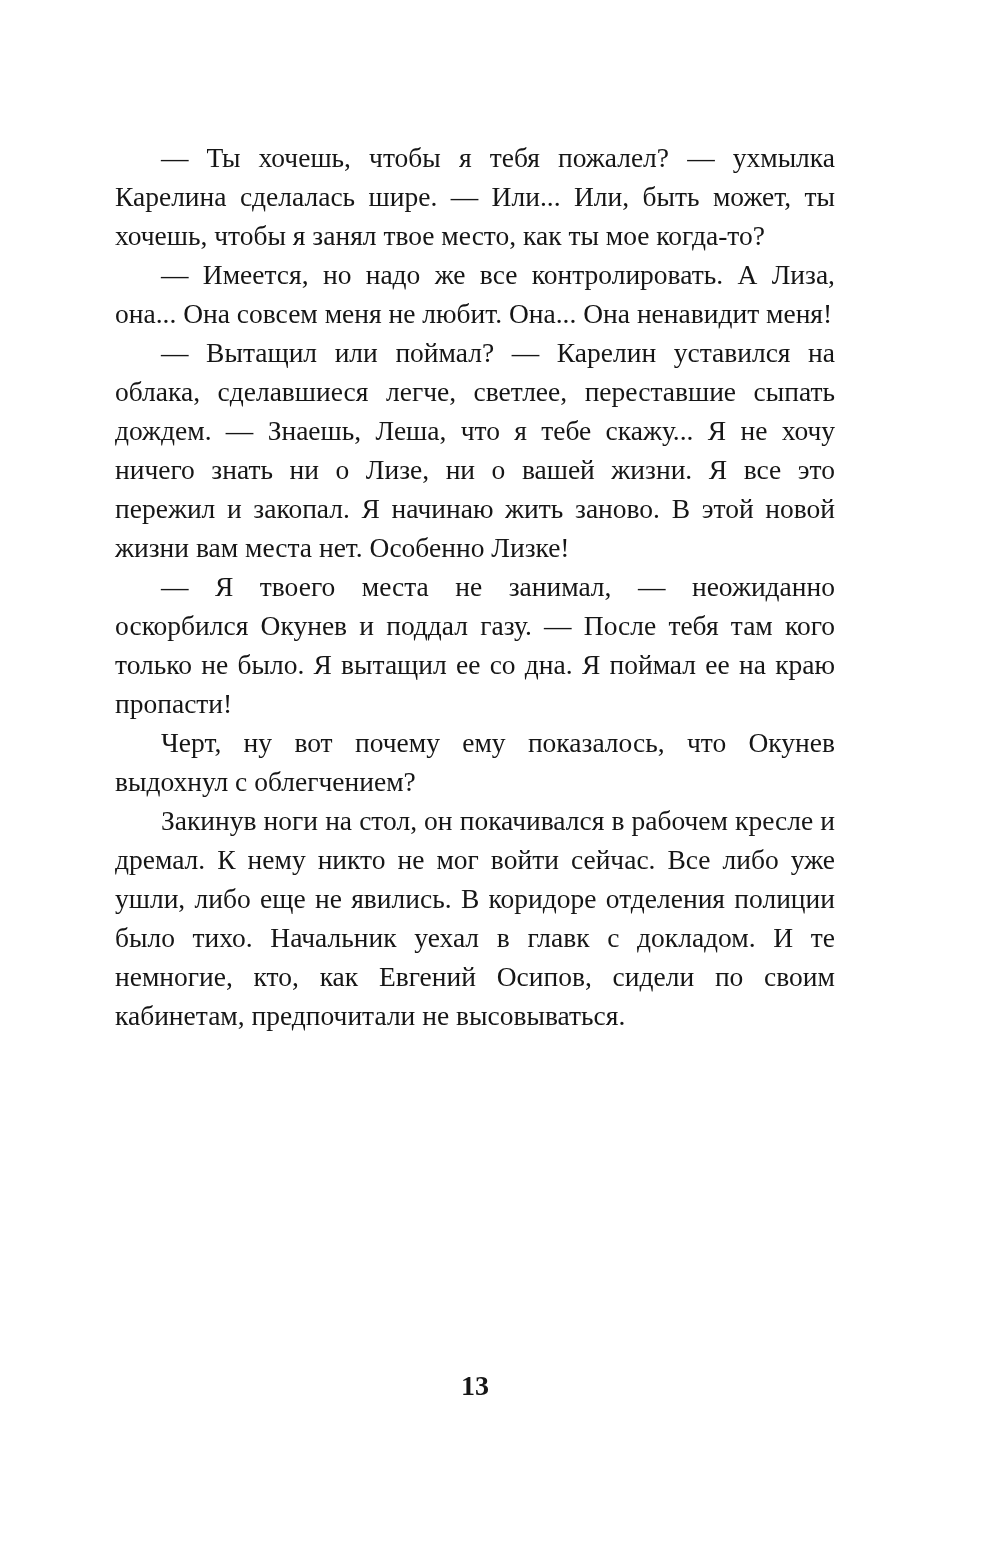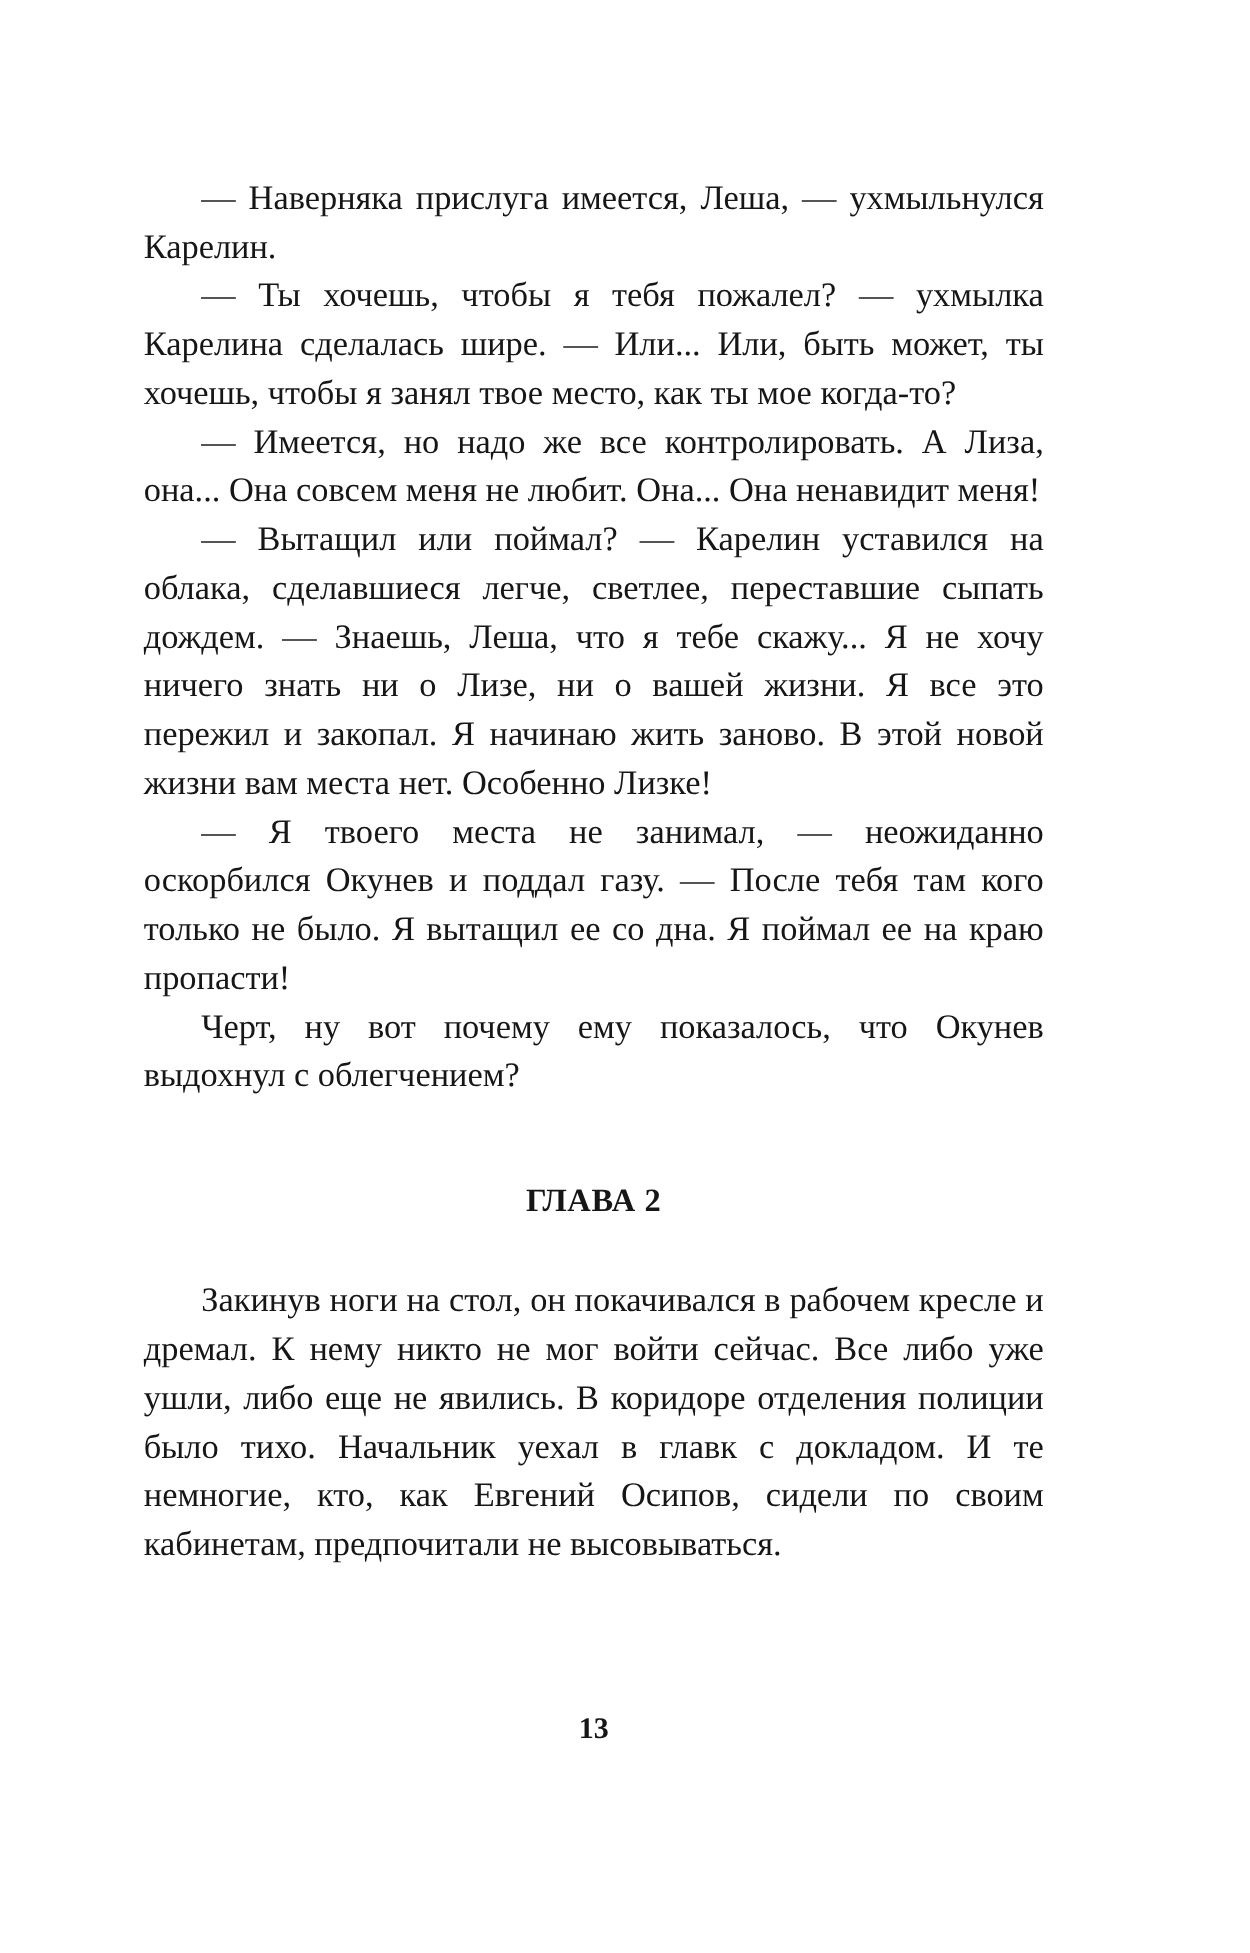--- a/index.html
+++ b/index.html
@@ -36,33 +36,31 @@
     margin: 62px 0 40px 0;
     text-indent: 0;
   }
   .page-number {
     position: absolute;
     top: 1370px;
     left: 115px;
     width: 720px;
     text-align: center;
     font-weight: bold;
-    font-size: 24px;
+    font-size: 28px;
     color: #161616;
   }
 </style>
 </head>
 <body>
 
 <div class="text-block">
-  <p>— Наверняка прислуга имеется, Леша, — ухмыльнулся Карелин.</p>
   <p>— Ты хочешь, чтобы я тебя пожалел? — ухмылка Карелина сделалась шире. — Или... Или, быть может, ты хочешь, чтобы я занял твое место, как ты мое когда-то?</p>
   <p>— Имеется, но надо же все контролировать. А Лиза, она... Она совсем меня не любит. Она... Она ненавидит меня!</p>
   <p>— Вытащил или поймал? — Карелин уставился на облака, сделавшиеся легче, светлее, переставшие сыпать дождем. — Знаешь, Леша, что я тебе скажу... Я не хочу ничего знать ни о Лизе, ни о вашей жизни. Я все это пережил и закопал. Я начинаю жить заново. В этой новой жизни вам места нет. Особенно Лизке!</p>
   <p>— Я твоего места не занимал, — неожиданно оскорбился Окунев и поддал газу. — После тебя там кого только не было. Я вытащил ее со дна. Я поймал ее на краю пропасти!</p>
   <p>Черт, ну вот почему ему показалось, что Окунев выдохнул с облегчением?</p>
 
-  <h2 class="chapter-heading">ГЛАВА 2</h2>
 
   <p>Закинув ноги на стол, он покачивался в рабочем кресле и дремал. К нему никто не мог войти сейчас. Все либо уже ушли, либо еще не явились. В коридоре отделения полиции было тихо. Начальник уехал в главк с докладом. И те немногие, кто, как Евгений Осипов, сидели по своим кабинетам, предпочитали не высовываться.</p>
 </div>
 
 <div class="page-number">13</div>
 
 </body></html>

